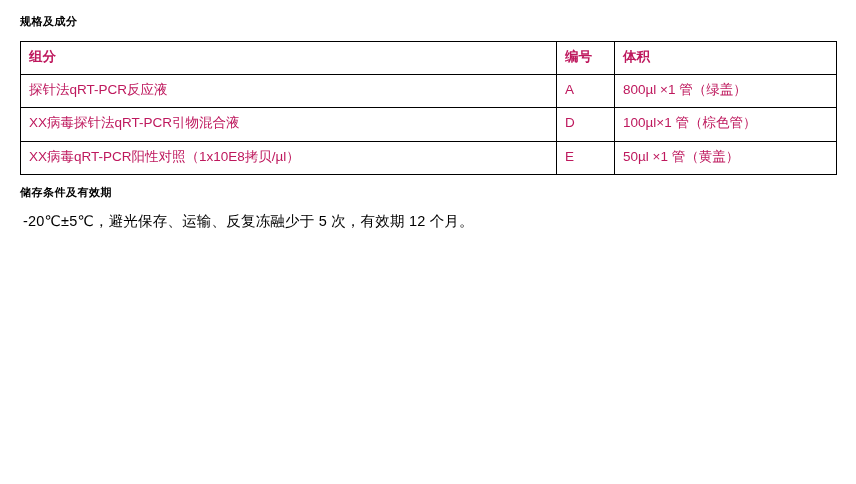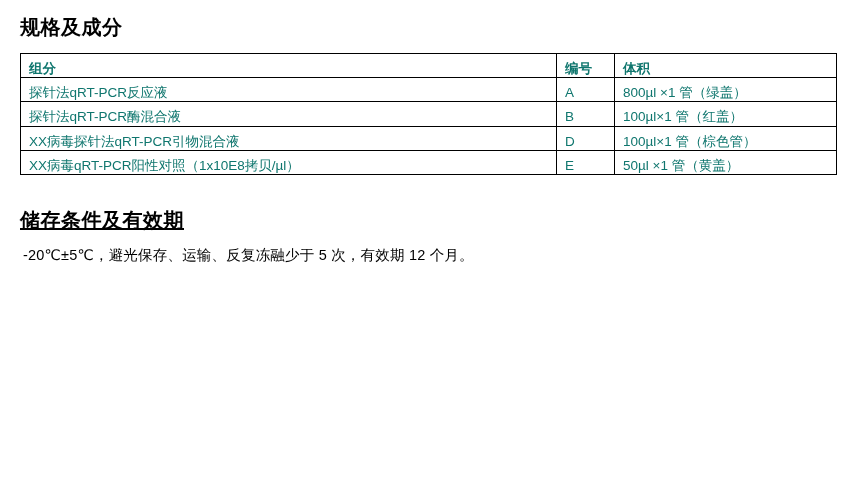--- a/index.html
+++ b/index.html
@@ -15,54 +15,53 @@
     overflow: hidden;
   }
   .page {
     position: relative;
     width: 856px;
     height: 484px;
     box-sizing: border-box;
     padding: 14px 20px 0 20px;
   }
   .section-title {
-    font-size: 20px;
+    font-size: 11px;
     font-weight: bold;
     letter-spacing: 0.5px;
     margin: 0 0 12px 0;
     color: #000;
   }
   table.spec-table {
     border-collapse: collapse;
     width: 816px;
     table-layout: fixed;
   }
   table.spec-table td,
   table.spec-table th {
     border: 1px solid #000000;
-    padding: 7px 8px 0 8px;
+    padding: 7px 8px 9px 8px;
     font-size: 13.5px;
     line-height: 1.2;
     text-align: left;
     vertical-align: middle;
     font-weight: normal;
-    color: #0f766e;
+    color: #be185d;
     background: #fff;
   }
   table.spec-table thead th {
     font-weight: bold;
   }
   col.c-name { width: 536px; }
   col.c-code { width: 58px; }
   col.c-vol  { width: 222px; }
 
   .section-title.second {
-    margin-top: 32px;
+    margin-top: 10px;
     margin-bottom: 10px;
-    text-decoration: underline;
   }
   .para {
     font-size: 14.5px;
     line-height: 1.55;
     margin: 0 0 12px 3px;
     color: #000;
     letter-spacing: 0.2px;
   }
   .para.last {
     margin-bottom: 0;
@@ -88,25 +87,20 @@
         <th>体积</th>
       </tr>
     </thead>
     <tbody>
       <tr>
         <td>探针法qRT-PCR反应液</td>
         <td>A</td>
         <td>800µl ×1 管（绿盖）</td>
       </tr>
       <tr>
-        <td>探针法qRT-PCR酶混合液</td>
-        <td>B</td>
-        <td>100µl×1 管（红盖）</td>
-      </tr>
-      <tr>
         <td>XX病毒探针法qRT-PCR引物混合液</td>
         <td>D</td>
         <td>100µl×1 管（棕色管）</td>
       </tr>
       <tr>
         <td>XX病毒qRT-PCR阳性对照（1x10E8拷贝/µl）</td>
         <td>E</td>
         <td>50µl ×1 管（黄盖）</td>
       </tr>
     </tbody>

